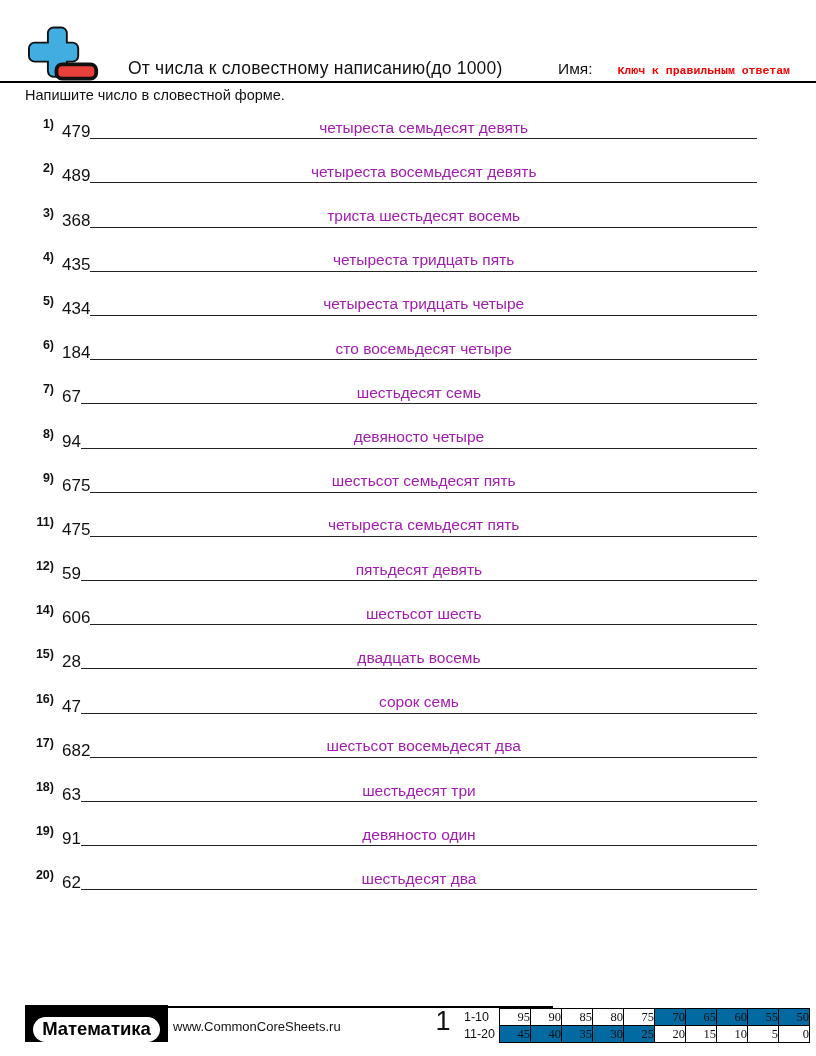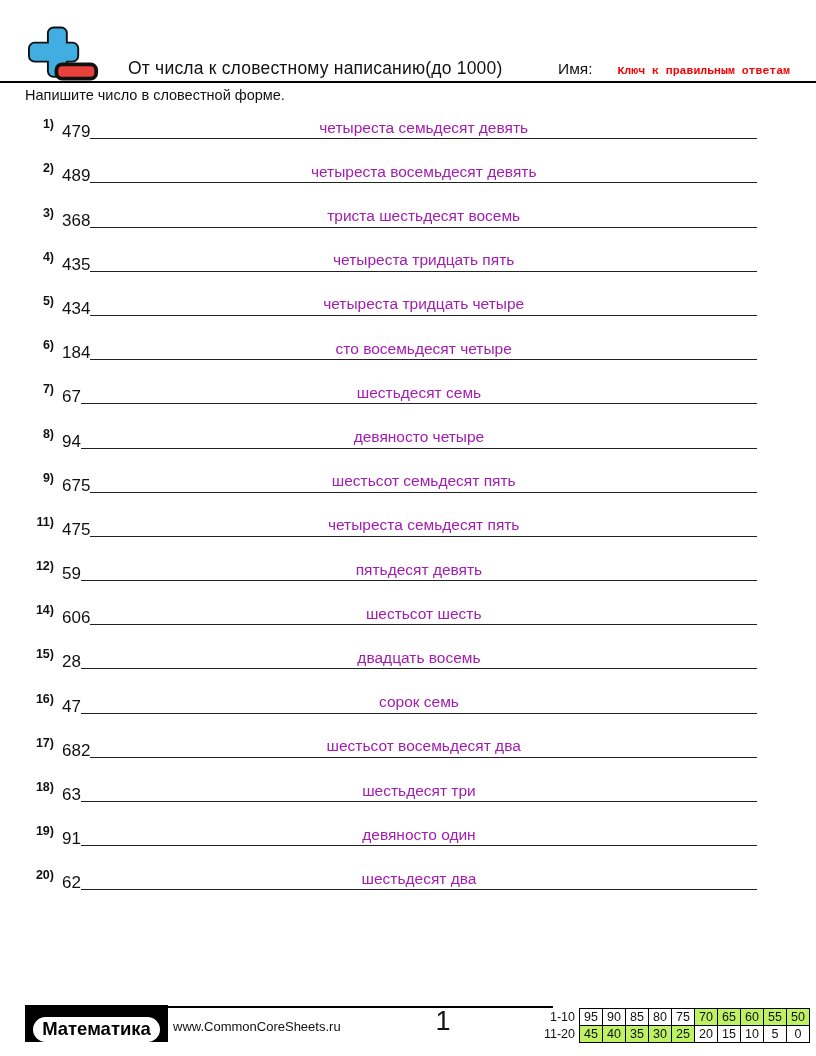--- a/index.html
+++ b/index.html
@@ -29,23 +29,23 @@
   .footer { position:absolute; left:0; top:991px; width:816px; height:46px; }
   .footer-line { position:absolute; left:25px; top:3px; width:528px; height:2px; background:#000; }
   .badge-wrap { position:absolute; left:25px; top:2px; width:143px; height:37px; background:#000;
                 display:flex; align-items:flex-end; justify-content:center; }
   .badge-pill { background:#fff; color:#000; border-radius:16px; padding:2px 9px 3px 9px;
                 font-weight:bold; font-size:18.5px; line-height:1.1; }
   .site-url { position:absolute; left:173px; top:16px; font-size:13px; }
   .page-num { position:absolute; left:408px; top:3px; width:70px; text-align:center; font-size:27px; }
   .score { position:absolute; right:6px; top:5px; border-collapse:collapse; font-size:12.5px; }
   .score td { padding:0; }
-  .score-rowlabel { text-align:right; padding:0 4px 0 0 !important; white-space:nowrap; }
-  .score-cell { border:1.6px solid #000; width:22px; height:16px; text-align:center; background:#fff; }
-  .score-cell[data-shaded="true"] { background:#bef264; }
+  .score-rowlabel { padding:0 4px 0 0 !important; white-space:nowrap; }
+  .score-cell { border:1.6px solid #000; width:22px; height:16px; text-align:right; background:#fff;font-family:Liberation Serif, serif; }
+  .score-cell[data-shaded="true"] { background:#0369a1;padding-left:8px; }
 </style>
 </head>
 <body>
 
 <div class="page">
 
   <div class="logo">
     <svg width="72" height="56" viewBox="0 0 76 58">
       <g stroke="#111" stroke-width="4" stroke-linejoin="round">
         <rect x="22" y="2" width="18" height="50" rx="5" fill="#41ade0"></rect>

